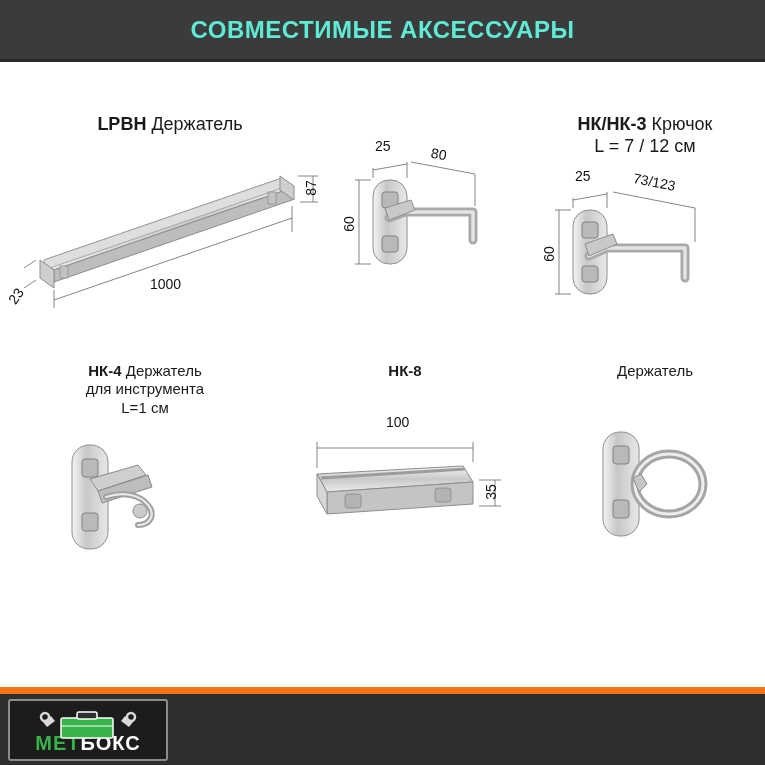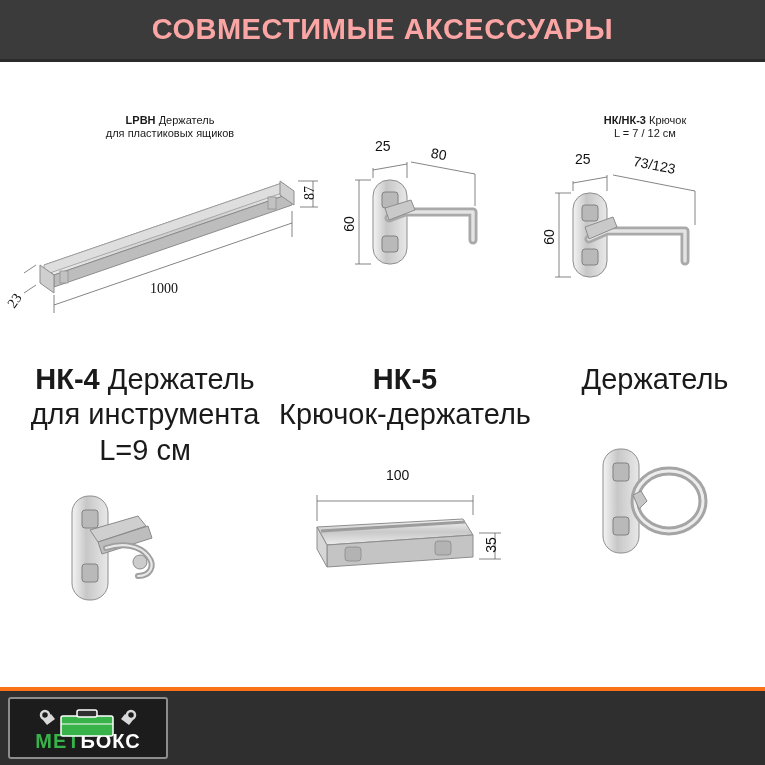--- a/index.html
+++ b/index.html
@@ -15,58 +15,58 @@
   .page { width:765px; height:765px; position:relative; }
 
   
   .header {
     width: 765px; height: 62px;
     background: #3b3b3b;
     display: flex; align-items: center; justify-content: center;
     border-bottom: 3px solid #2b2b2b;
   }
   .header-title {
-    color: #fca5a5;
-    font-size: 29px;
+    color: #5eead4;
+    font-size: 24px;
     font-weight: bold;
     letter-spacing: 0.5px;
     text-align: right;
   }
 
   
   .content { position: relative; width:765px; height: 625px; }
 
   .cell { position: absolute; }
 
   .cap { text-align: center; line-height: 1.22; }
-  .cap .line { display:block; font-size: 11px; }
+  .cap .line { display:block; font-size: 18px; }
   .cap .code { font-weight: bold; }
 
-  .cap-big .line { font-size: 29px; }
+  .cap-big .line { font-size: 15px; }
   .cap-big .code { font-weight: bold; }
 
   .fig { position: relative; text-align: center; }
 
   
   .dim {
     position: absolute;
     font-size: 14px;
     color: #111;
     white-space: nowrap;
   }
   .dim.rot { transform: rotate(-90deg); transform-origin: center center; }
 
   svg { display:block; overflow: visible; }
 
   
   .footer {
     position: absolute; left:0; bottom:0;
     width: 765px; height: 78px;
     background: #2f2f2f;
-    border-top: 4px solid #f97316;
+    border-top: 7px solid #f97316;
     display: flex; align-items: center;
   }
   .logo-box {
     margin-left: 8px;
     width: 160px; height: 62px;
     background: #1c1c1c;
     border: 2px solid #8c8c8c;
     border-radius: 3px;
     position: relative;
     display:flex; flex-direction: column; align-items:center; justify-content: flex-end;
@@ -85,24 +85,23 @@
 
   <div class="header">
     <div class="header-title">СОВМЕСТИМЫЕ АКСЕССУАРЫ</div>
   </div>
 
   <div class="content">
 
     <div class="cell" style="left:30px; top:52px; width:280px;">
       <div class="cap">
         <span class="line"><span class="code">LPBH</span> <span>Держатель</span></span>
-        <span class="line">для пластиковых ящиков</span>
-      </div>
-
-      <div class="fig" style="height:180px; margin-top:12px;font-family:Liberation Serif, serif;">
+      </div>
+
+      <div class="fig" style="height:180px; margin-top:12px;">
         <svg width="280" height="180" viewBox="0 0 280 180">
           <defs>
             <linearGradient id="met1" x1="0" y1="0" x2="0" y2="1">
               <stop offset="0%" stop-color="#f2f2f2"></stop>
               <stop offset="45%" stop-color="#c9c9c9"></stop>
               <stop offset="100%" stop-color="#eaeaea"></stop>
             </linearGradient>
           </defs>
 
           <polygon points="14,112 252,30 262,40 24,122" fill="url(#met1)" stroke="#8d8d8d" stroke-width="1"></polygon>
@@ -199,21 +198,21 @@
         <div class="dim" style="left:30px; top:-2px;">25</div>
         <div class="dim" style="left:88px; top:4px; transform: rotate(11deg);">73/123</div>
         <div class="dim rot" style="left:-4px; top:76px;">60</div>
       </div>
     </div>
 
     <div class="cell" style="left:20px; top:300px; width:250px;">
       <div class="cap cap-big">
         <span class="line"><span class="code">НК-4</span> <span>Держатель</span></span>
         <span class="line">для инструмента</span>
-        <span class="line">L=9 см</span>
+        <span class="line">L=1 см</span>
       </div>
 
       <div class="fig" style="height:170px; margin-top:14px;">
         <svg width="250" height="170" viewBox="0 0 250 170">
           <defs>
             <linearGradient id="met4" x1="0" y1="0" x2="1" y2="0">
               <stop offset="0%" stop-color="#f4f4f4"></stop>
               <stop offset="40%" stop-color="#c7c7c7"></stop>
               <stop offset="100%" stop-color="#e8e8e8"></stop>
             </linearGradient>
@@ -228,22 +227,21 @@
 
           <path d="M86 66 C104 60, 120 64, 128 74 C136 84, 130 94, 118 94" fill="none" stroke="#9f9f9f" stroke-width="6" stroke-linecap="round"></path>
           <path d="M86 66 C104 60, 120 64, 128 74 C136 84, 130 94, 118 94" fill="none" stroke="#e8e8e8" stroke-width="2.2" stroke-linecap="round"></path>
           <circle cx="120" cy="80" r="7" fill="#cccccc" stroke="#8a8a8a" stroke-width="1"></circle>
         </svg>
       </div>
     </div>
 
     <div class="cell" style="left:275px; top:300px; width:260px;">
       <div class="cap cap-big">
-        <span class="line"><span class="code">НК-5</span></span>
-        <span class="line">Крючок-держатель</span>
+        <span class="line"><span class="code">НК-8</span></span>
       </div>
 
       <div class="fig" style="height:170px; margin-top:42px;">
         <svg width="260" height="140" viewBox="0 0 260 140">
           <defs>
             <linearGradient id="met5" x1="0" y1="0" x2="0" y2="1">
               <stop offset="0%" stop-color="#f4f4f4"></stop>
               <stop offset="50%" stop-color="#c9c9c9"></stop>
               <stop offset="100%" stop-color="#ececec"></stop>
             </linearGradient>

